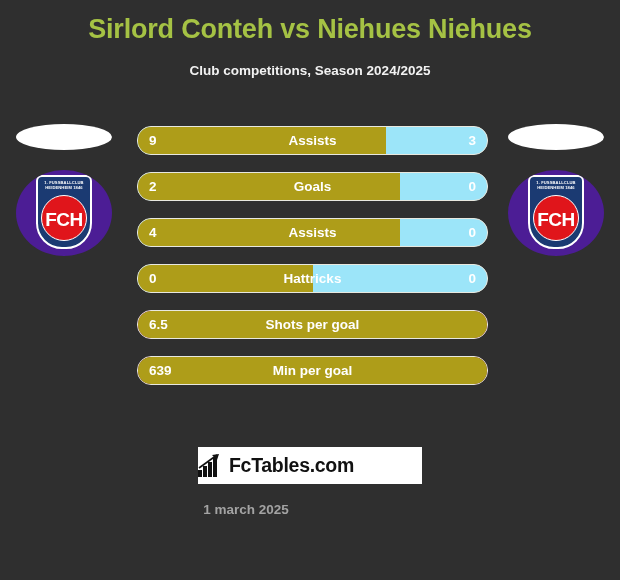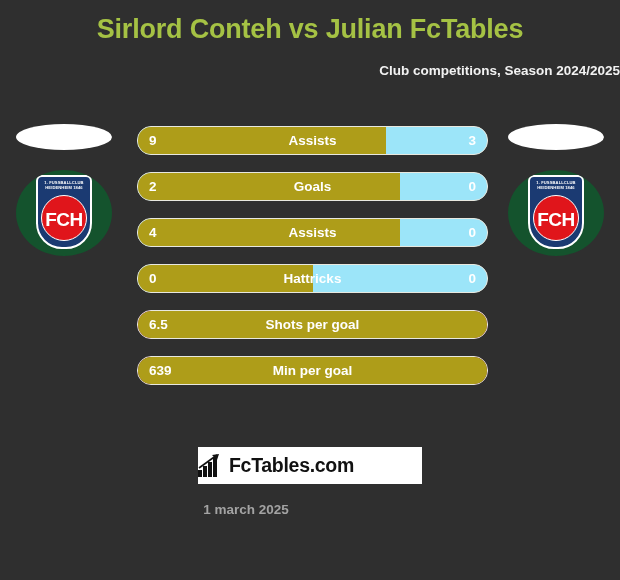--- a/index.html
+++ b/index.html
@@ -26,21 +26,21 @@
     font-size: 27px;
     font-weight: bold;
     letter-spacing: -0.2px;
     white-space: nowrap;
   }
   .page-subtitle {
     position: absolute;
     top: 63px;
     left: 0;
     width: 620px;
-    text-align: right;
+    text-align: center;
     color: #f2f2f2;
     font-size: 13.5px;
     font-weight: bold;
   }
 
   
   .badge-wrap {
     position: absolute;
     top: 122px;
     width: 108px;
@@ -57,21 +57,21 @@
     height: 26px;
     background: #ffffff;
     border-radius: 50%;
   }
   .badge-disc {
     position: absolute;
     top: 48px;
     left: 6px;
     width: 96px;
     height: 86px;
-    background: #14532d;
+    background: #4c1d95;
     border-radius: 50%;
     overflow: hidden;
     text-decoration: underline;
   }
   .shield {
     position: absolute;
     top: 5px;
     left: 50%;
     margin-left: -28px;
     width: 56px;
@@ -203,21 +203,21 @@
     width: 492px;
     text-align: center;
     color: #a3a3a3;
     font-size: 13.5px;
     font-weight: bold;
   }
 </style>
 </head>
 <body>
 
-<div class="page-title">Sirlord Conteh vs Julian FcTables</div>
+<div class="page-title">Sirlord Conteh vs Niehues Niehues</div>
 <div class="page-subtitle">Club competitions, Season 2024/2025</div>
 
 <div class="badge-wrap left">
   <div class="badge-ellipse-top"></div>
   <div class="badge-disc">
     <div class="shield">
       <div class="shield-text">
         <div>1. FUSSBALLCLUB</div>
         <div>HEIDENHEIM 1846</div>
       </div>

